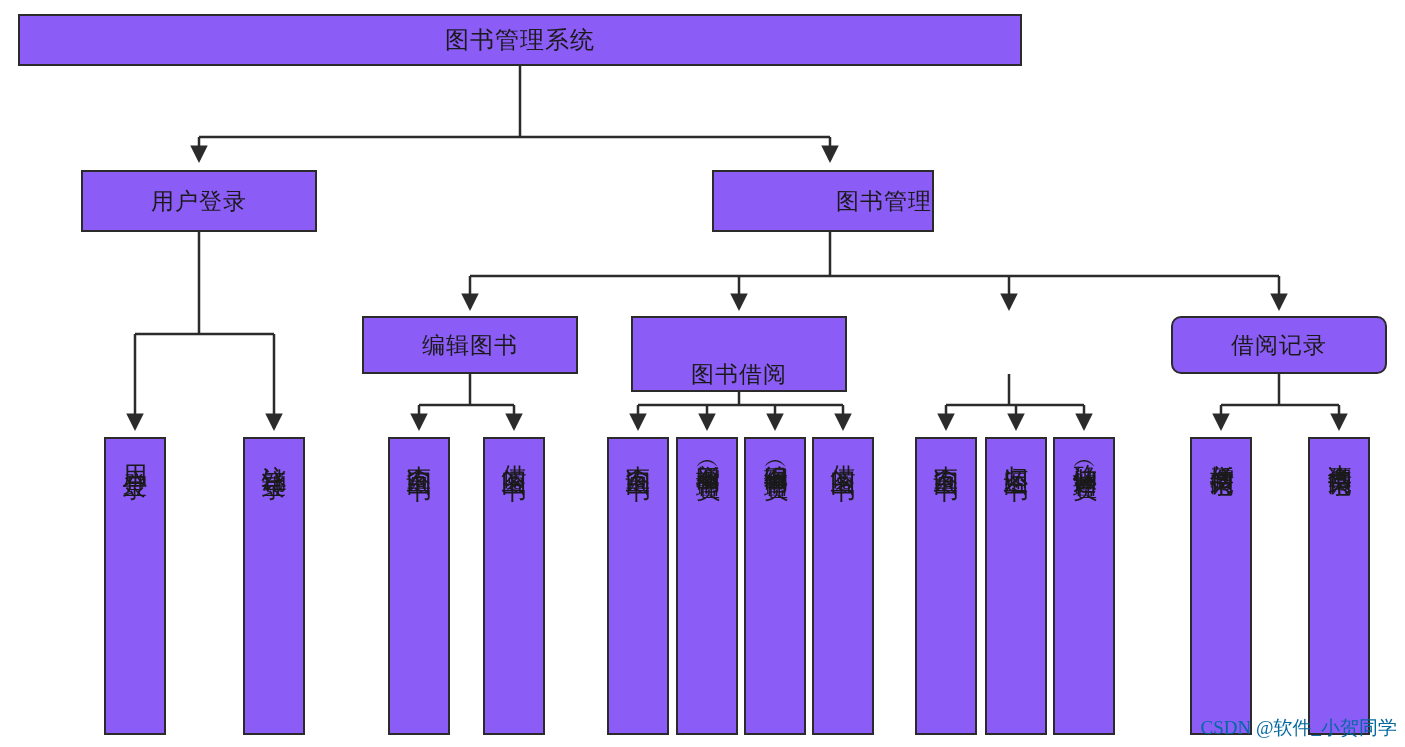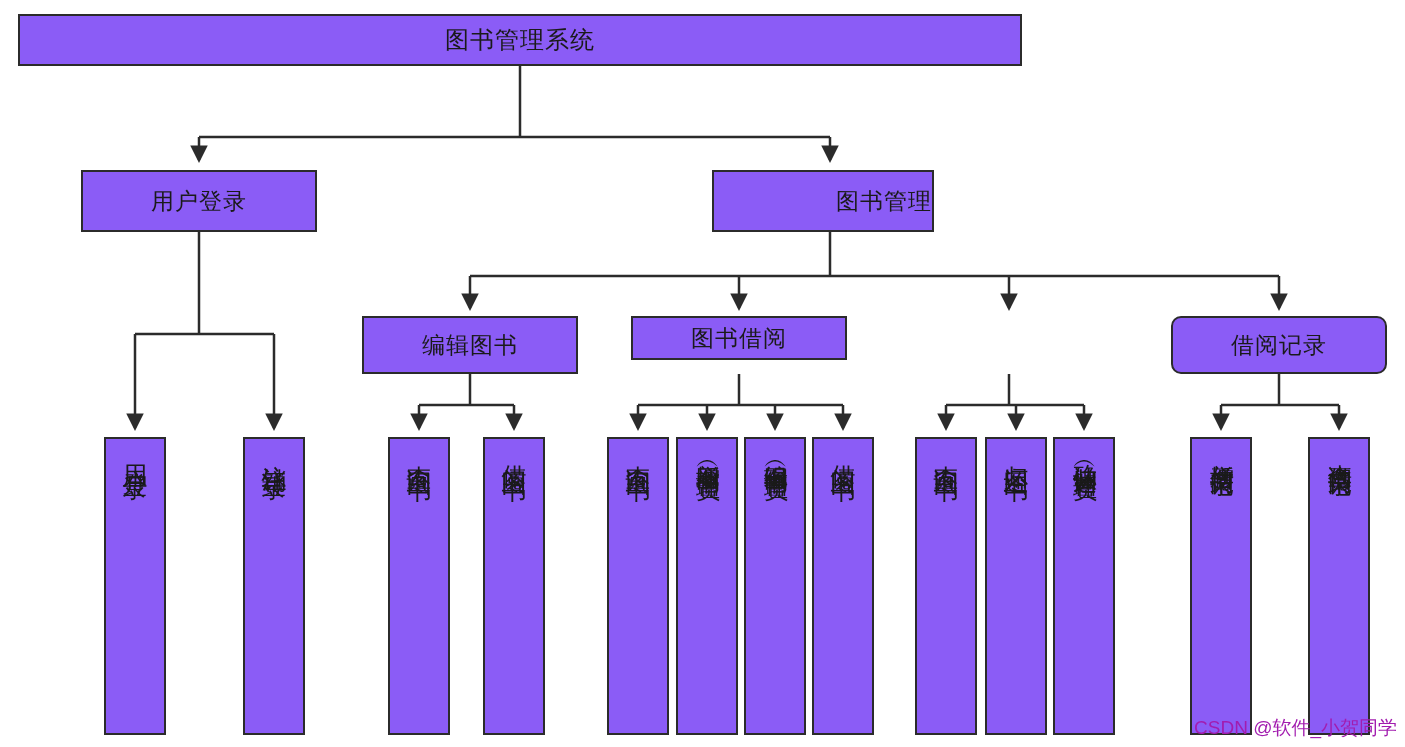--- a/index.html
+++ b/index.html
@@ -38,23 +38,23 @@
     font-size:25px;
     line-height:1.08;
     letter-spacing:4px;
     white-space:nowrap;
   }
   .vtext.tall{font-size:24px;letter-spacing:2px;}
   #watermark{
     position:absolute;
     right:8px;bottom:6px;
     font-size:19px;
-    color:#a21caf;
+    color:#0369a1;
     white-space:nowrap;
-    font-family:Liberation Sans, sans-serif;
+    font-family:Liberation Serif, serif;
   }
 </style>
 </head>
 <body>
 
 <div id="canvas" style="background: rgb(255, 255, 255);">
 
   <svg id="wires" viewBox="0 0 1405 747">
     <defs>
       <marker id="arrow" viewBox="0 0 12 12" refX="10" refY="6" markerWidth="7" markerHeight="7" orient="auto-start-reverse">
@@ -112,21 +112,21 @@
   <div class="node h" style="left: 81px; top: 170px; width: 236px; height: 62px; border-color: rgb(43, 43, 43);">
     <span>用户登录</span>
   </div>
   <div class="node h" style="left: 712px; top: 170px; width: 222px; height: 62px; border-color: rgb(43, 43, 43); justify-content: flex-end;">
     <span>图书管理</span>
   </div>
 
   <div class="node h" style="left: 362px; top: 316px; width: 216px; height: 58px; border-color: rgb(43, 43, 43);">
     <span>编辑图书</span>
   </div>
-  <div class="node h" style="left: 631px; top: 316px; width: 216px; height: 44px; border-color: rgb(43, 43, 43);">
+  <div class="node h" style="left: 631px; top: 316px; width: 216px; height: 76px; border-color: rgb(43, 43, 43); align-items: flex-end;">
     <span>图书借阅</span>
   </div>
   <div class="node h" style="left: 1171px; top: 316px; width: 216px; height: 58px; border-color: rgb(43, 43, 43); border-radius: 10px;">
     <span>借阅记录</span>
   </div>
 
   <div class="node v" style="left: 104px; top: 437px; width: 62px; height: 298px; border-color: rgb(43, 43, 43);">
     <span class="vtext">用户登录</span>
   </div>
   <div class="node v" style="left: 243px; top: 437px; width: 62px; height: 298px; border-color: rgb(43, 43, 43);">

